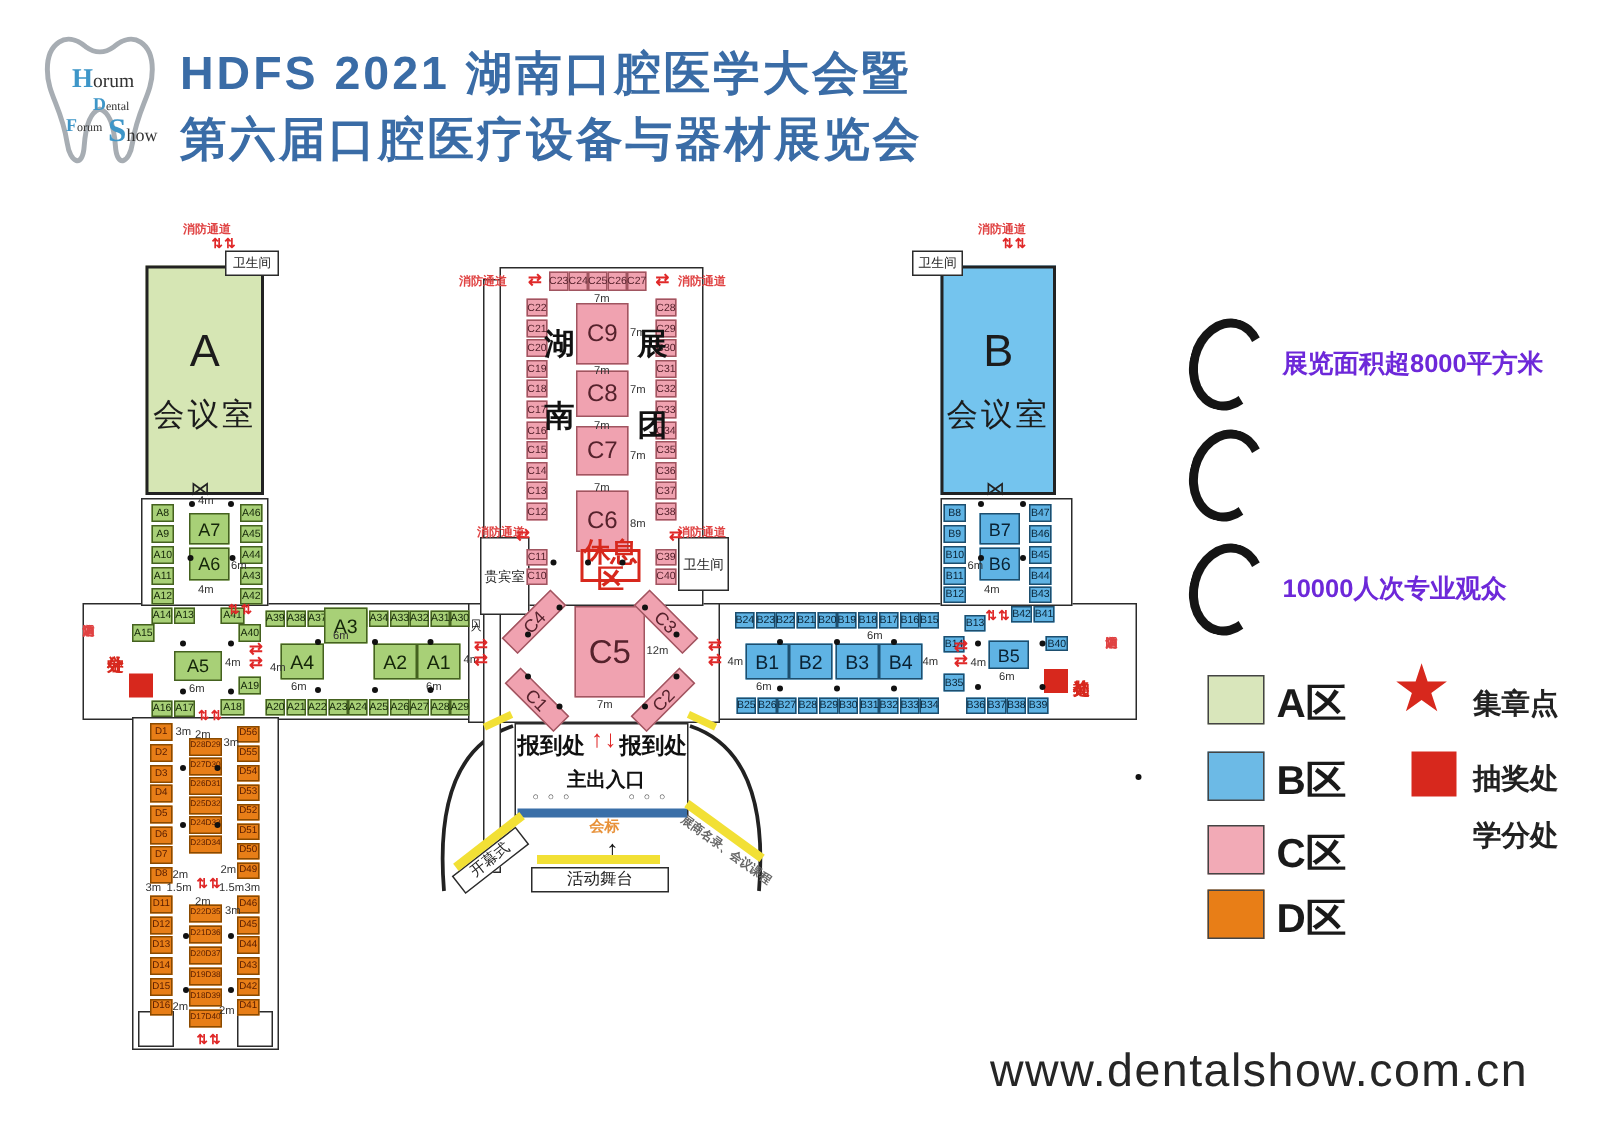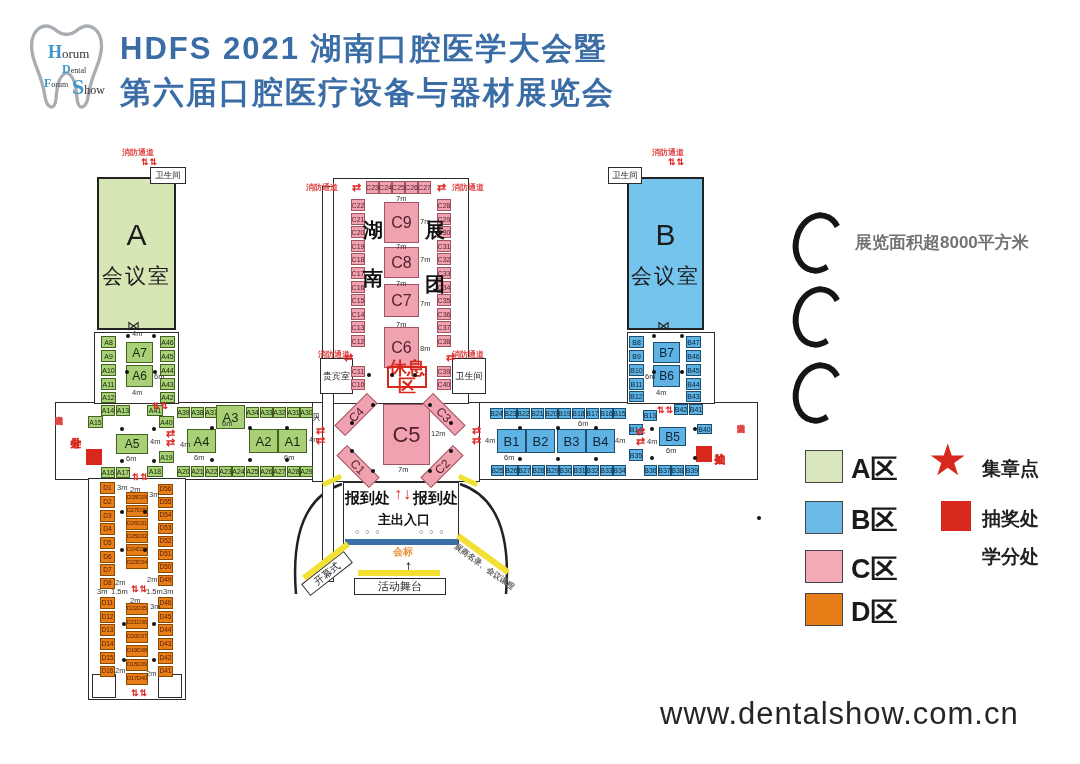--- a/index.html
+++ b/index.html
@@ -10,21 +10,21 @@
   .logo-svg{position:absolute;left:28px;top:16px;}
   .logo-word{position:absolute;font-family:"Liberation Serif",serif;color:#333;white-space:nowrap;}
   .logo-cap{color:#3e96c8;font-weight:bold;}
   .title{position:absolute;left:120px;color:#3a6ca6;font-weight:bold;font-size:31px;letter-spacing:2px;white-space:nowrap;}
   .date-block{position:absolute;right:16px;top:28px;width:290px;text-align:right;color:#141414;
               font-weight:bold;font-size:25px;line-height:39px;font-family:"Liberation Serif",serif;white-space:nowrap;}
   
   .stat{position:absolute;left:793px;display:flex;align-items:center;gap:12px;}
   .arc{width:38px;height:50px;border:6px solid #151515;border-right-color:transparent;
        border-radius:50%;transform:rotate(14deg);flex:none;}
-  .stat-text{color:#737373;font-weight:bold;font-size:17px;line-height:1.5;white-space:nowrap;}
+  .stat-text{color:#6d28d9;font-weight:bold;font-size:17px;line-height:1.5;white-space:nowrap;}
   .lg-sq{position:absolute;width:38px;height:33px;border:1.5px solid #444;box-sizing:border-box;}
   .lg-a{background:#d9e6bb}.lg-b{background:#6cbae6}.lg-c{background:#f2aab6}.lg-d{background:#e87e17}
   .lg-label{position:absolute;font-size:27px;font-weight:600;color:#1a1a1a;white-space:nowrap;}
   .mk-star{position:absolute;color:#d7281d;font-size:44px;line-height:1;}
   .mk-sq{position:absolute;width:30px;height:30px;background:#d7281d;}
   .mk-label{position:absolute;font-size:19px;font-weight:600;color:#222;white-space:nowrap;}
   .website{position:absolute;left:660px;top:696px;font-size:31px;color:#262626;letter-spacing:1px;}
   
   .floorplan{position:absolute;left:0;top:0;width:1080px;height:764px;}
   .room{position:absolute;border:2px solid #222;box-sizing:border-box;display:flex;flex-direction:column;
@@ -92,21 +92,21 @@
     <div class="el wall" style="left: 458px; top: 402px; width: 300px; height: 78px;"></div>
     <div class="el wall" style="left: 312px; top: 402px; width: 168px; height: 80px;"></div>
     <div class="el wall" style="left: 333px; top: 178px; width: 136px; height: 226px;"></div>
     <div class="el wall" style="left: 322px; top: 186px; width: 12px; height: 396px;"></div>
     <div class="el wall" style="left: 343px; top: 482px; width: 116px; height: 62px;"></div>
     <div class="el wall" style="left: 88px; top: 478px; width: 98px; height: 222px;"></div>
     <div class="el wall" style="left: 94px; top: 332px; width: 85px; height: 72px;"></div>
     <div class="el wall" style="left: 627px; top: 332px; width: 88px; height: 72px;"></div>
     <div class="el wall" style="left: 150px; top: 167px; width: 36px; height: 17px; font-size: 8.5px;">卫生间</div>
     <div class="el wall" style="left: 608px; top: 167px; width: 34px; height: 17px; font-size: 8.5px;">卫生间</div>
-    <div class="el wall" style="left: 320px; top: 358px; width: 33px; height: 36px; font-size: 9px;">贵宾室</div>
+    <div class="el wall" style="left: 320px; top: 358px; width: 33px; height: 52px; font-size: 9px;">贵宾室</div>
     <div class="el wall" style="left: 452px; top: 358px; width: 34px; height: 36px; font-size: 9px;">卫生间</div>
     <div class="el wall" style="left: 92px; top: 674px; width: 24px; height: 24px;"></div>
     <div class="el wall" style="left: 158px; top: 674px; width: 24px; height: 24px;"></div>
     <div class="el wall" style="left: 354px; top: 578px; width: 92px; height: 17px; font-size: 11px;">活动舞台</div>
     <div class="el wall" style="left: 300px; top: 566px; width: 54px; height: 15px; font-size: 10px; transform: rotate(-38deg);">开幕式</div>
     <div class="el ba" style="left: 101px; top: 336px; width: 15px; height: 12px;">A8</div>
     <div class="el ba" style="left: 101px; top: 350px; width: 15px; height: 12px;">A9</div>
     <div class="el ba" style="left: 101px; top: 364px; width: 15px; height: 12px;">A10</div>
     <div class="el ba" style="left: 101px; top: 378px; width: 15px; height: 12px;">A11</div>
     <div class="el ba" style="left: 101px; top: 392px; width: 15px; height: 11px;">A12</div>
@@ -427,20 +427,21 @@
   <div class="arc"></div>
   <div class="stat-text">展览面积超8000平方米</div>
 </div>
 <div class="stat" style="top:286px;">
   <div class="arc"></div>
   <div class="stat-text">
   </div>
 </div>
 <div class="stat" style="top:362px;">
   <div class="arc"></div>
+  <div class="stat-text">10000人次专业观众</div>
 </div>
 
 <div class="lg-sq lg-a" style="left:805px;top:450px;"></div>
 <div class="lg-label" style="left:851px;top:451px;">A区</div>
 <div class="lg-sq lg-b" style="left:805px;top:501px;"></div>
 <div class="lg-label" style="left:851px;top:502px;">B区</div>
 <div class="lg-sq lg-c" style="left:805px;top:550px;"></div>
 <div class="lg-label" style="left:851px;top:551px;">C区</div>
 <div class="lg-sq lg-d" style="left:805px;top:593px;"></div>
 <div class="lg-label" style="left:851px;top:594px;">D区</div>

